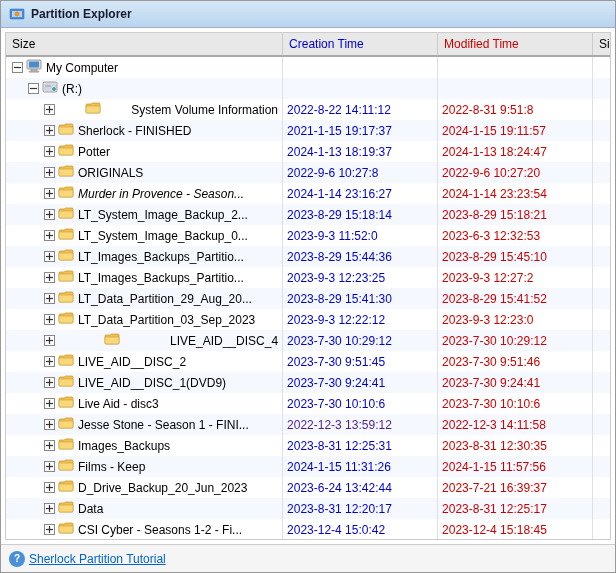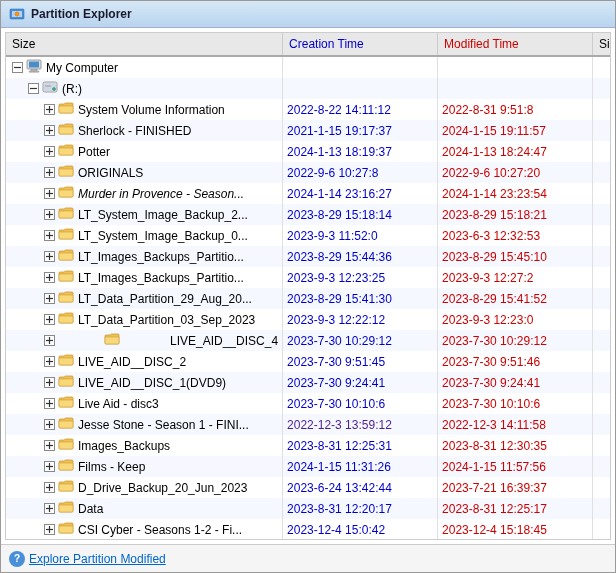--- a/index.html
+++ b/index.html
@@ -189,21 +189,21 @@
     </svg></span>
                   <span style="margin-left: 2px;">(R:)</span>
                 </div>
               </td>
               <td></td>
               <td></td>
               <td></td>
             </tr>
             <tr>
               <td>
-                <div class="name-cell" style="padding-left: 32px;">
+                <div class="name-cell" style="padding-left: 32px; justify-content: space-between;">
                   <span class="expand-btn">
                     <svg width="11" height="11" viewBox="0 0 11 11">
       <rect x="0.5" y="0.5" width="10" height="10" fill="white" stroke="#888" stroke-width="1"></rect>
       <line x1="2" y1="5.5" x2="9" y2="5.5" stroke="#333" stroke-width="1.2"></line>
       <line x1="5.5" y1="2" x2="5.5" y2="9" stroke="#333" stroke-width="1.2"></line>
     </svg>
                   </span>
                   <span><svg width="16" height="14" viewBox="0 0 16 14">
       <path d="M1 4 Q1 3 2 3 L6 3 L7.5 2 L14 2 Q15 2 15 3 L15 11 Q15 12 14 12 L2 12 Q1 12 1 11 Z" fill="#f0c050" stroke="#c8922a" stroke-width="0.7"></path>
       <path d="M1 5 L15 5 L15 11 Q15 12 14 12 L2 12 Q1 12 1 11 Z" fill="#f8d878" stroke="#c8922a" stroke-width="0.5"></path>
@@ -635,15 +635,15 @@
               <td><span style="color:#cc0000">2023-12-4 15:18:45</span></td>
               <td></td>
             </tr>
           </tbody>
       </table>
     </div>
   </div>
 
   <div class="footer">
     <div class="help-icon">?</div>
-    <span class="footer-link">Explore Partition Modified</span>
+    <span class="footer-link">Sherlock Partition Tutorial</span>
   </div>
 </div>
 
 </body></html>

